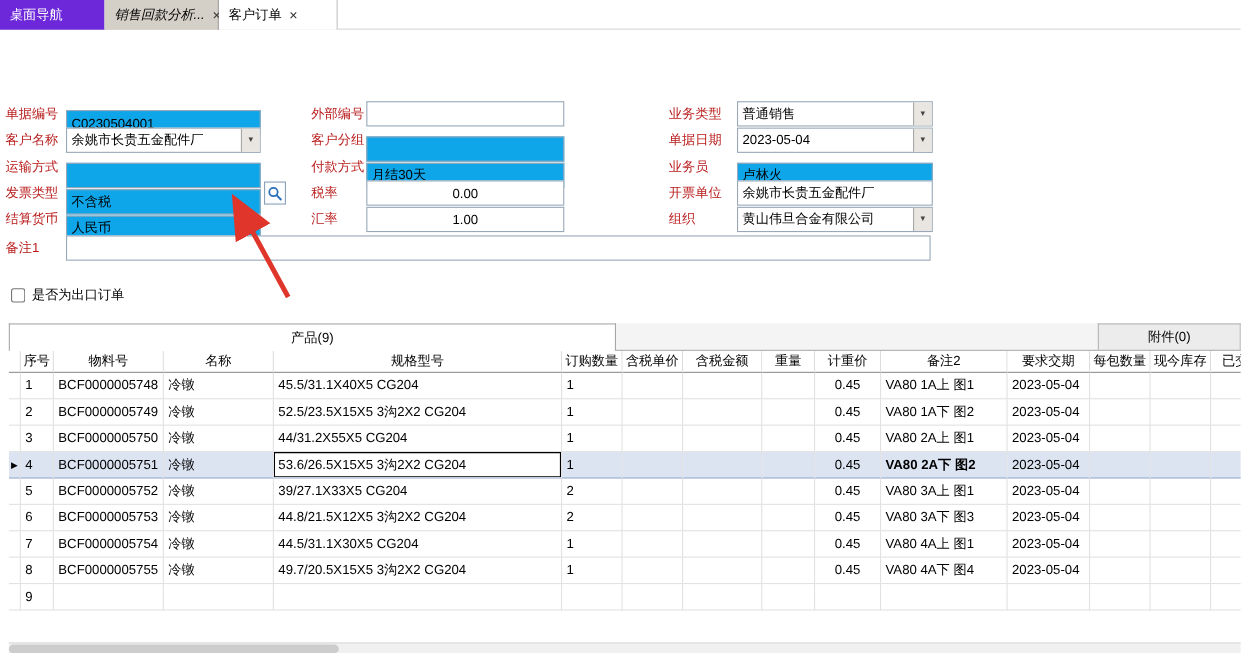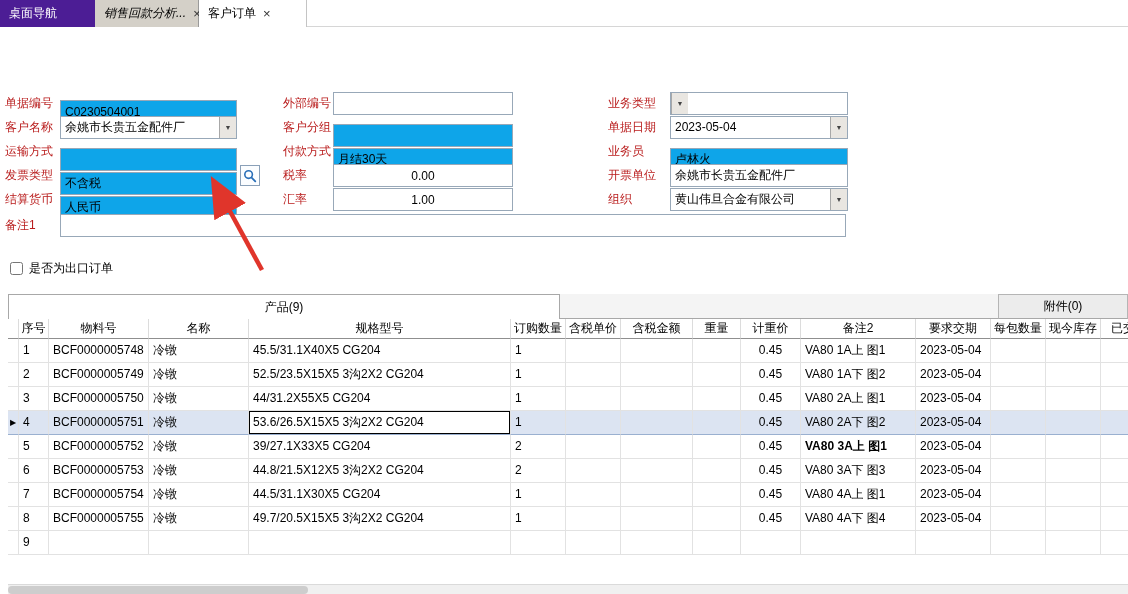--- a/index.html
+++ b/index.html
@@ -8,21 +8,21 @@
     position: relative;
     background: #ffffff;
     font-family: "Liberation Sans", "DejaVu Sans", sans-serif;
     font-size: 12px;
     color: #000;
     overflow: hidden;
   }
   
   .tabbar { position:absolute; left:0; top:0; right:0; height:27px; background:#fff; border-bottom:1px solid #d6d6d6; display:flex; }
   .wtab { height:27px; display:flex; align-items:center; padding:0 9px; white-space:nowrap; cursor:default; }
-  .wtab.navy  { background:#4c1d95; color:#fff; width:95px; }
+  .wtab.navy  { background:#6d28d9; color:#fff; width:95px; }
   .wtab.gray  { background:#d4d0c8; border-right:1px solid #9a9a9a; width:104px;font-style:italic; }
   .wtab.activ { background:#ffffff; border-right:1px solid #c4c4c4; width:108px; }
   .close { margin-left:7px; font-size:13px; line-height:1; color:#333; cursor:pointer; }
   
   .fr { position:absolute; display:flex; align-items:center; height:23px; }
   .flabel { display:inline-block; color:#b91c1c; white-space:nowrap; }
   .lw { width:55px; } .mw { width:50px; } .rw { width:62px; }
   .finput, .combo {
     height:23px; border:1px solid #98a8b8; background:#fff;
     font-size:12px; font-family:inherit; padding:0 4px; color:#000;
@@ -132,20 +132,21 @@
   <input class="finput num w180" value="0.00" style="">
 </div>
 <div class="fr" style="left:283px;top:188px">
   <span class="flabel mw">汇率</span>
   <input class="finput num w180" value="1.00" style="">
 </div>
 
 <div class="fr" style="left:608px;top:92px">
   <span class="flabel rw">业务类型</span>
   <div class="combo w178">
+    <span class="combo-text">普通销售</span>
     <span class="combo-btn">▼</span>
   </div>
 </div>
 <div class="fr" style="left:608px;top:116px">
   <span class="flabel rw">单据日期</span>
   <div class="combo w178">
     <span class="combo-text">2023-05-04</span>
     <span class="combo-btn">▼</span>
   </div>
 </div>
@@ -259,38 +260,38 @@
         <div class="td ind">▶</div>
         <div class="td col-seq" style="width: 30px;">4</div>
         <div class="td col-material" style="width: 100px;">BCF0000005751</div>
         <div class="td col-name" style="width: 100px;">冷镦</div>
         <div class="td col-spec active-cell" style="width: 262px;">53.6/26.5X15X5 3沟2X2 CG204</div>
         <div class="td col-qty" style="width: 55px;">1</div>
         <div class="td col-price" style="width: 55px;"></div>
         <div class="td col-amount" style="width: 72px;"></div>
         <div class="td col-weight" style="width: 48px;"></div>
         <div class="td col-weight_price" style="width: 60px;">0.45</div>
-        <div class="td col-note2" style="width: 115px;">VA80 2A下 图2</div>
+        <div class="td col-note2" style="width: 115px; font-weight: bold;">VA80 2A下 图2</div>
         <div class="td col-delivery" style="width: 75px;">2023-05-04</div>
         <div class="td col-per_pack" style="width: 55px;"></div>
         <div class="td col-stock" style="width: 55px;"></div>
         <div class="td col-delivered" style="width: 45px;"></div>
       </div>
       <div class="tr">
         <div class="td ind"></div>
         <div class="td col-seq" style="width: 30px;">5</div>
         <div class="td col-material" style="width: 100px;">BCF0000005752</div>
         <div class="td col-name" style="width: 100px;">冷镦</div>
         <div class="td col-spec" style="width: 262px;">39/27.1X33X5 CG204</div>
         <div class="td col-qty" style="width: 55px;">2</div>
         <div class="td col-price" style="width: 55px;"></div>
         <div class="td col-amount" style="width: 72px;"></div>
         <div class="td col-weight" style="width: 48px;"></div>
         <div class="td col-weight_price" style="width: 60px;">0.45</div>
-        <div class="td col-note2" style="width: 115px; font-weight: bold;">VA80 3A上 图1</div>
+        <div class="td col-note2" style="width: 115px;">VA80 3A上 图1</div>
         <div class="td col-delivery" style="width: 75px;">2023-05-04</div>
         <div class="td col-per_pack" style="width: 55px;"></div>
         <div class="td col-stock" style="width: 55px;"></div>
         <div class="td col-delivered" style="width: 45px;"></div>
       </div>
       <div class="tr">
         <div class="td ind"></div>
         <div class="td col-seq" style="width: 30px;">6</div>
         <div class="td col-material" style="width: 100px;">BCF0000005753</div>
         <div class="td col-name" style="width: 100px;">冷镦</div>

